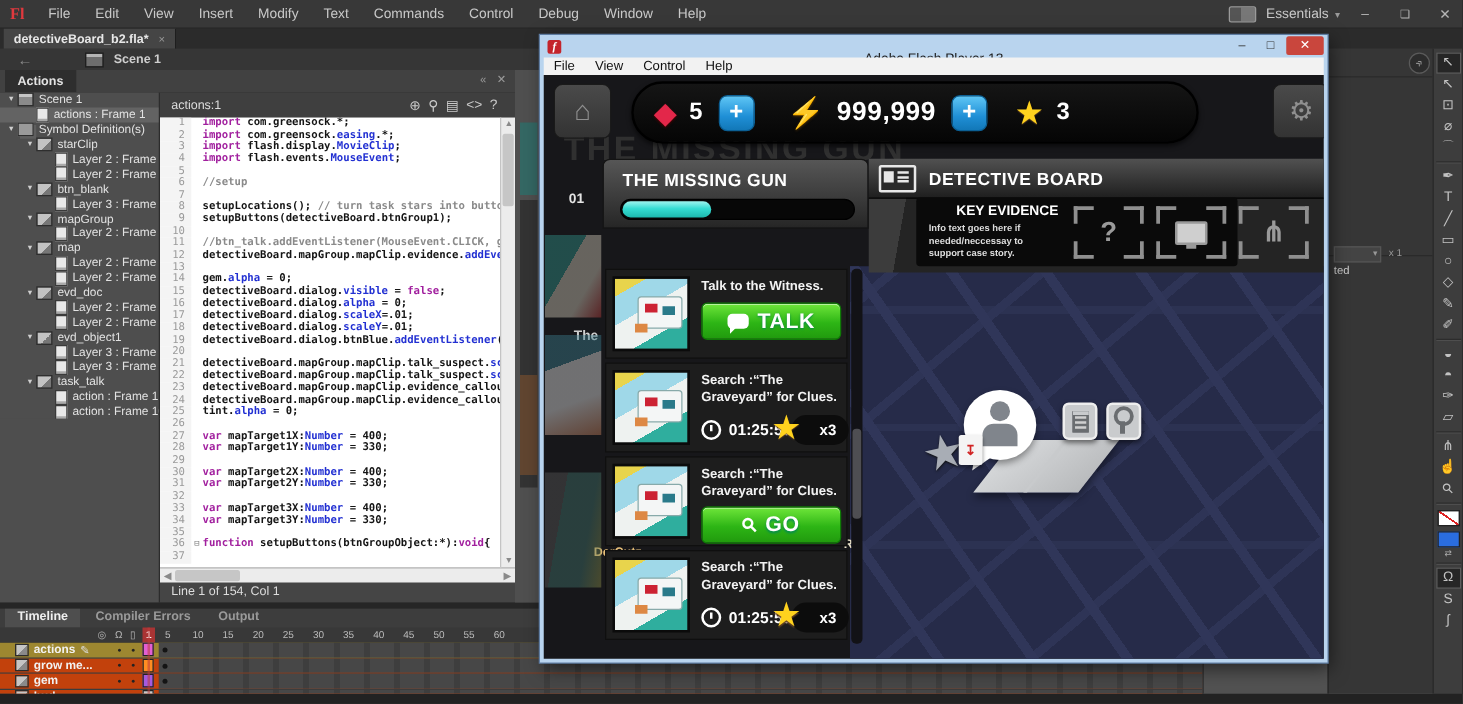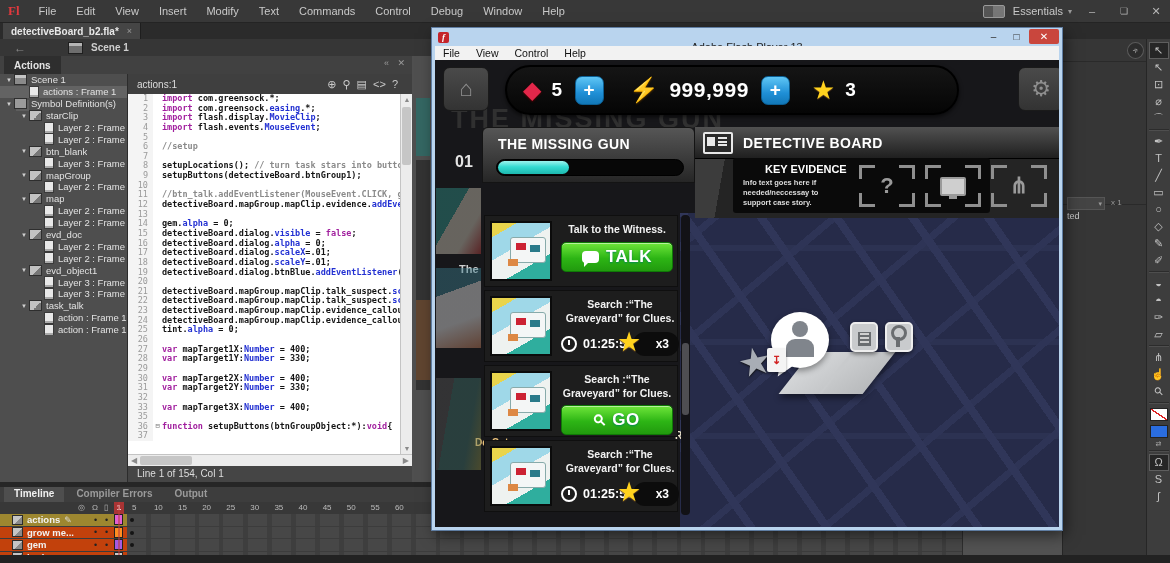--- a/index.html
+++ b/index.html
@@ -127,21 +127,21 @@
   .fp-name{position:absolute;left:0;width:100%;text-align:center;color:#1d1d1d;font-size:11px;margin-top:19px;}
   .fp-btns{position:absolute;right:3px;top:1px;display:flex;gap:2px;}
   .fpb{width:21px;height:15px;color:#333;font-size:10px;text-align:center;line-height:15px;}
   .fpb.close{width:30px;background:#c9463d;color:#fff;border-radius:2px;}
   .fp-menu{position:absolute;left:3px;top:18px;width:624px;height:14px;background:#f2f2f2;display:flex;align-items:center;border-bottom:1px solid #c9c9c9;}
   .fpmi{color:#111;font-size:10.5px;padding:0 8px;}
   .stage{position:absolute;left:3px;top:32px;width:624px;height:467px;background:#17171a;overflow:hidden;}
 
   
   .ghost-title{position:absolute;left:16px;top:44px;font-size:27px;font-weight:900;color:#303030;letter-spacing:2px;white-space:nowrap;}
-  .bg-num{position:absolute;left:20px;top:93px;color:#e4e4e4;font-size:16px;font-weight:bold;}
+  .bg-num{position:absolute;left:20px;top:93px;color:#e4e4e4;font-size:11px;font-weight:bold;}
   .bg-the{position:absolute;left:24px;top:203px;color:#cfcfcf;font-size:11px;font-weight:bold;}
   .bg-lab1{position:absolute;left:40px;top:377px;color:#e8c07a;font-size:10px;font-weight:bold;z-index:0;}
   .bg-lab2{position:absolute;left:240px;top:370px;color:#e8e0c8;font-size:10px;font-weight:bold;z-index:3;}
   .bgcol{position:absolute;left:1px;width:45px;opacity:.45;}
   .bc1{top:128px;height:66px;background:linear-gradient(120deg,#2f8f86 40%,#c9c2b2 40% 70%,#a33); }
   .bc2{top:208px;height:80px;background:linear-gradient(160deg,#3a7a8a 30%,#ddd 30% 65%,#b75);}
   .bc3{top:318px;height:92px;background:linear-gradient(100deg,#555 30%,#3f6f68 30% 70%,#884);}
 
   
   .hud-home,.hud-gear{position:absolute;top:7px;width:44px;height:42px;background:linear-gradient(#4a4a4a,#333);border:1px solid #1a1a1a;border-radius:7px;color:#8f8f8f;text-align:center;font-size:22px;line-height:42px;z-index:5;}
@@ -163,21 +163,21 @@
   .tasksbar{position:absolute;left:47px;top:123px;width:213px;height:30px;background:rgba(28,28,28,.92);z-index:4;display:flex;align-items:center;}
   .tasks-ic{width:15px;height:16px;background:#e0e0e0;border:1px solid #555;margin-left:12px;box-shadow:inset 0 3px 0 #999, inset 0 6px 0 #e0e0e0, inset 0 8px 0 #999;}
   .tasks-lbl{color:#fff;font-size:14px;font-weight:900;margin-left:10px;}
   #cards{position:absolute;left:49px;top:155px;width:194px;height:312px;z-index:4;}
   .card{height:72px;margin-bottom:3px;background:#1d1d1d;border:1px solid #0f0f0f;display:flex;box-sizing:border-box;}
   .thumb{width:62px;height:60px;margin:5px 0 0 5px;border:2px solid #0b0b0b;box-sizing:border-box;flex:none;position:relative;overflow:hidden;
     background:linear-gradient(150deg,#e8d44c 0 16%,#9fd8e8 16% 42%,#eef2f0 42% 72%,#2fae9e 72%);}
   .thumb::before{content:"";position:absolute;left:18px;top:14px;width:34px;height:24px;background:#f4f6f6;border:1px solid #8aa;border-radius:3px;}
   .thumb::after{content:"";position:absolute;left:24px;top:20px;width:10px;height:7px;background:#c23;box-shadow:14px 2px 0 #2a7a8a,-8px 16px 0 #d84;}
   .cbody{flex:1;padding:7px 8px 0 9px;display:flex;flex-direction:column;}
-  .ctext{color:#f2f2f2;font-size:10.5px;font-weight:bold;line-height:1.3;text-align:center;}
+  .ctext{color:#f2f2f2;font-size:10.5px;font-weight:bold;line-height:1.3;}
   .gbtn{margin-top:5px;width:112px;height:30px;border-radius:5px;background:linear-gradient(#6fe63a,#2db515 55%,#219a0e);border:1px solid #0f7a06;box-shadow:inset 0 1px 0 rgba(255,255,255,.5);display:flex;align-items:center;justify-content:center;gap:7px;box-sizing:border-box;}
   .gbl{color:#fff;font-size:17px;font-weight:900;text-shadow:0 1px 2px #085;letter-spacing:.5px;}
   .bubble-ic{width:17px;height:12px;background:#fff;border-radius:4px;position:relative;}
   .bubble-ic::after{content:"";position:absolute;left:2px;bottom:-4px;border:3px solid transparent;border-top-color:#fff;border-left-color:#fff;}
   .mag-ic{color:#fff;font-size:15px;font-weight:bold;transform:rotate(-45deg);}
   .trowx{margin-top:7px;display:flex;align-items:center;position:relative;}
   .clock{width:12px;height:12px;border:2px solid #fff;border-radius:50%;position:relative;flex:none;}
   .clock::after{content:"";position:absolute;left:5px;top:2px;width:2px;height:5px;background:#fff;}
   .ttime{color:#fff;font-size:12.5px;font-weight:800;margin-left:6px;}
   .xpill{margin-left:auto;position:relative;background:#0c0c0c;border-radius:13px;height:24px;min-width:46px;display:flex;align-items:center;justify-content:flex-end;padding-right:10px;box-sizing:border-box;}
@@ -430,20 +430,21 @@
       <div class="cline"><span class="lnum">24</span><span class="foldsp"></span><span class="ltxt"><span class="sy-p">detectiveBoard.mapGroup.mapClip.evidence_callou</span></span></div>
       <div class="cline"><span class="lnum">25</span><span class="foldsp"></span><span class="ltxt"><span class="sy-p">tint.</span><span class="sy-t">alpha</span><span class="sy-p"> = 0;</span></span></div>
       <div class="cline"><span class="lnum">26</span><span class="foldsp"></span><span class="ltxt"></span></div>
       <div class="cline"><span class="lnum">27</span><span class="foldsp"></span><span class="ltxt"><span class="sy-k">var</span><span class="sy-p"> mapTarget1X:</span><span class="sy-t">Number</span><span class="sy-p"> = 400;</span></span></div>
       <div class="cline"><span class="lnum">28</span><span class="foldsp"></span><span class="ltxt"><span class="sy-k">var</span><span class="sy-p"> mapTarget1Y:</span><span class="sy-t">Number</span><span class="sy-p"> = 330;</span></span></div>
       <div class="cline"><span class="lnum">29</span><span class="foldsp"></span><span class="ltxt"></span></div>
       <div class="cline"><span class="lnum">30</span><span class="foldsp"></span><span class="ltxt"><span class="sy-k">var</span><span class="sy-p"> mapTarget2X:</span><span class="sy-t">Number</span><span class="sy-p"> = 400;</span></span></div>
       <div class="cline"><span class="lnum">31</span><span class="foldsp"></span><span class="ltxt"><span class="sy-k">var</span><span class="sy-p"> mapTarget2Y:</span><span class="sy-t">Number</span><span class="sy-p"> = 330;</span></span></div>
       <div class="cline"><span class="lnum">32</span><span class="foldsp"></span><span class="ltxt"></span></div>
       <div class="cline"><span class="lnum">33</span><span class="foldsp"></span><span class="ltxt"><span class="sy-k">var</span><span class="sy-p"> mapTarget3X:</span><span class="sy-t">Number</span><span class="sy-p"> = 400;</span></span></div>
+      <div class="cline"><span class="lnum">34</span><span class="foldsp"></span><span class="ltxt"><span class="sy-k">var</span><span class="sy-p"> mapTarget3Y:</span><span class="sy-t">Number</span><span class="sy-p"> = 330;</span></span></div>
       <div class="cline"><span class="lnum">35</span><span class="foldsp"></span><span class="ltxt"></span></div>
       <div class="cline"><span class="lnum">36</span><span class="fold">⊟</span><span class="ltxt"><span class="sy-k">function</span><span class="sy-p"> setupButtons(btnGroupObject:*):</span><span class="sy-k">void</span><span class="sy-p">{</span></span></div>
       <div class="cline"><span class="lnum">37</span><span class="foldsp"></span><span class="ltxt"></span></div>
     </div>
   <div class="vscroll">
     <div class="vs-up">▲</div>
     <div class="vs-th"></div>
     <div class="vs-dn">▼</div>
   </div>
   <div class="hscroll">

